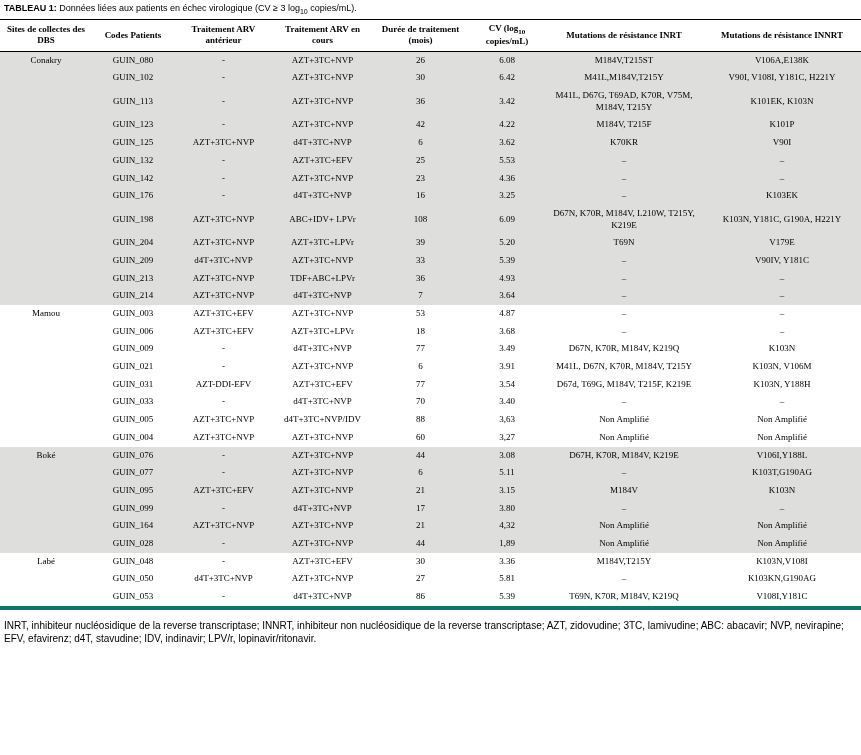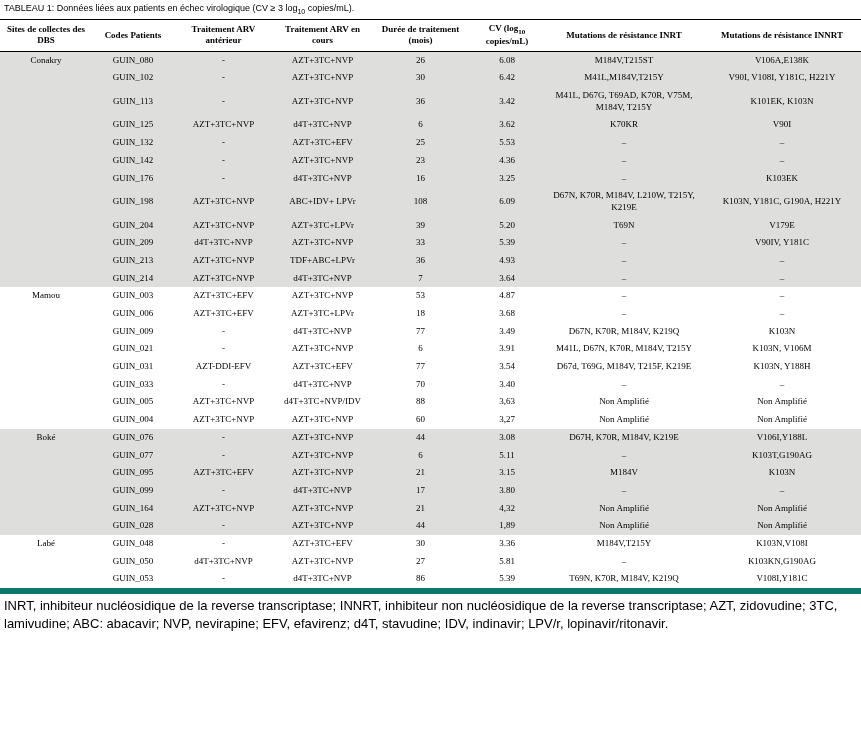--- a/index.html
+++ b/index.html
@@ -21,21 +21,21 @@
     position: relative;
     box-sizing: border-box;
   }
   .caption {
     padding: 3px 4px 3px 4px;
     font-size: 9px;
     border-bottom: 1px solid #000;
     line-height: 1.3;
   }
   .caption .cap-label {
-    font-weight: normal;
+    font-weight: bold;
   }
   table.main {
     border-collapse: collapse;
     width: 861px;
     table-layout: fixed;
     font-family: Liberation Serif, serif;
   }
   table.main th {
     font-size: 9px;
     font-weight: bold;
@@ -65,23 +65,23 @@
   }
   .col1 { width: 92px; }
   .col2 { width: 82px; }
   .col3 { width: 99px; }
   .col4 { width: 99px; }
   .col5 { width: 97px; }
   .col6 { width: 76px; }
   .col7 { width: 158px; }
   .col8 { width: 158px; }
   .footnote {
-    border-top: 6px solid #0f766e;
-    padding: 3px 4px 2px 4px;
-    font-size: 13px;
+    border-top: 4px solid #0f766e;
+    padding: 9px 4px 2px 4px;
+    font-size: 10px;
     line-height: 1.35;
   }
   sub { font-size: 7px; }
 </style>
 </head>
 <body>
 
 <div class="sheet">
 
   <div class="caption">
@@ -140,20 +140,30 @@
           <td>GUIN_113</td>
           <td>-</td>
           <td>AZT+3TC+NVP</td>
           <td>36</td>
           <td>3.42</td>
           <td>M41L, D67G, T69AD, K70R, V75M, M184V, T215Y</td>
           <td>K101EK, K103N</td>
         </tr>
         <tr class="shade">
           <td class="site"></td>
+          <td>GUIN_123</td>
+          <td>-</td>
+          <td>AZT+3TC+NVP</td>
+          <td>42</td>
+          <td>4.22</td>
+          <td>M184V, T215F</td>
+          <td>K101P</td>
+        </tr>
+        <tr class="shade">
+          <td class="site"></td>
           <td>GUIN_125</td>
           <td>AZT+3TC+NVP</td>
           <td>d4T+3TC+NVP</td>
           <td>6</td>
           <td>3.62</td>
           <td>K70KR</td>
           <td>V90I</td>
         </tr>
         <tr class="shade">
           <td class="site"></td>

